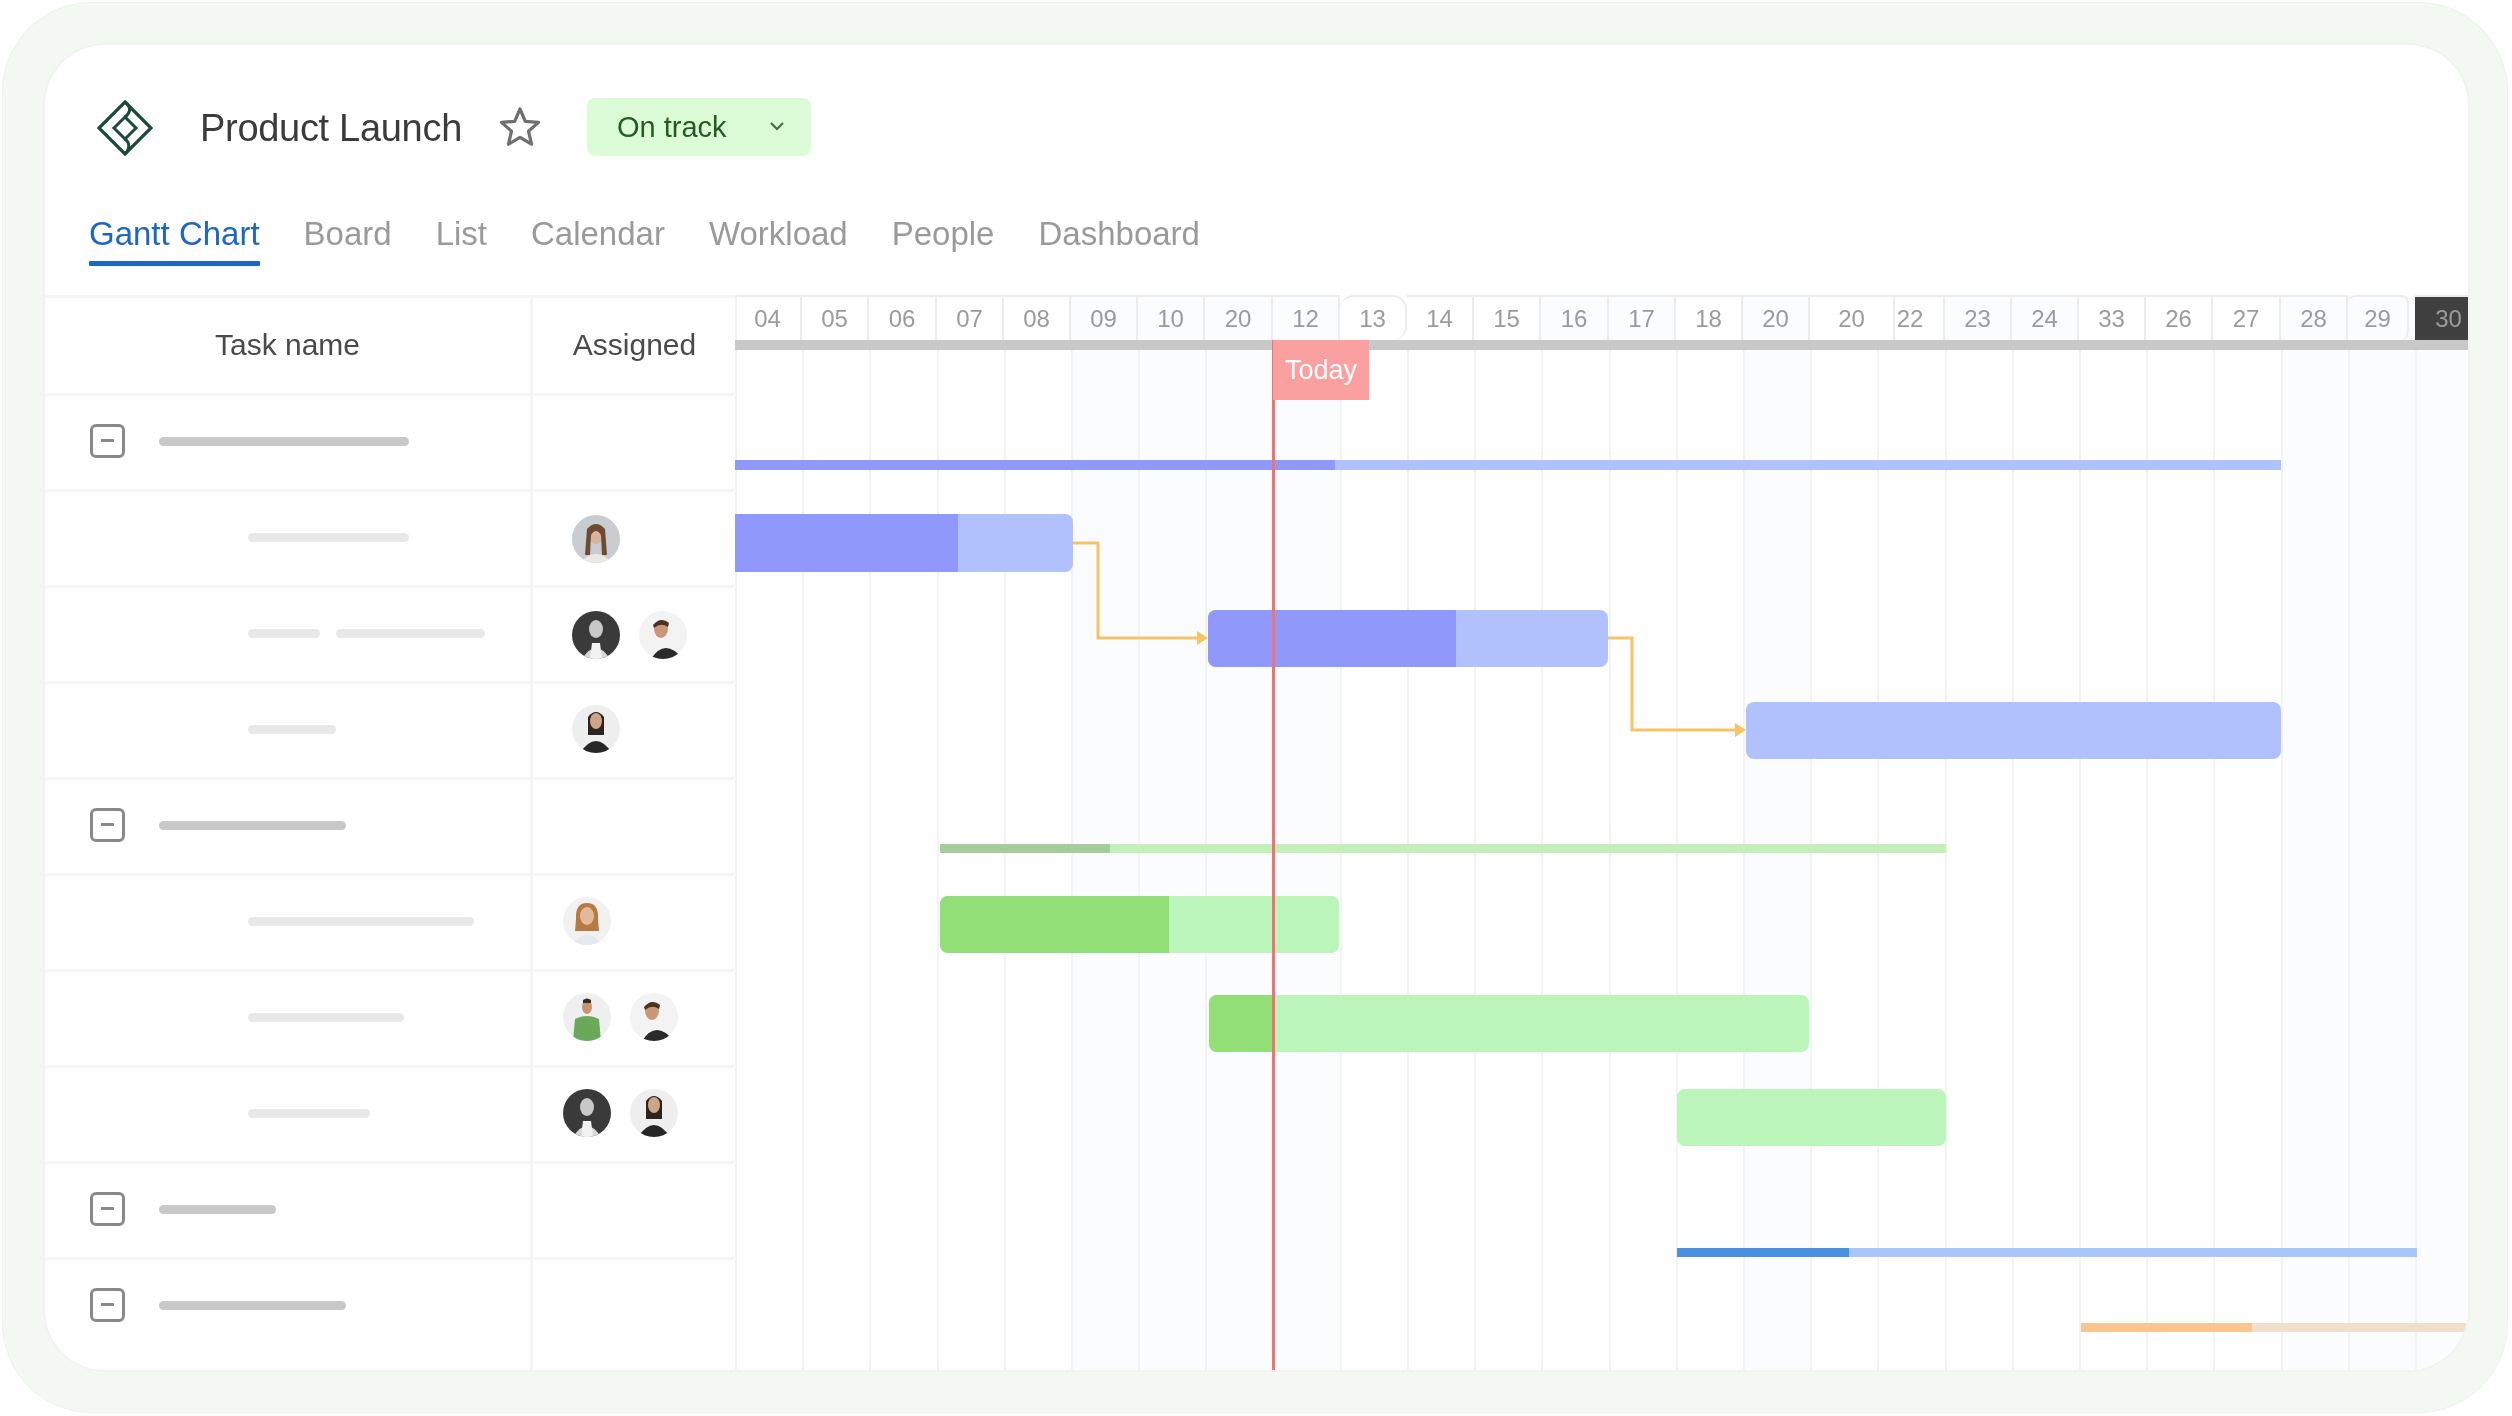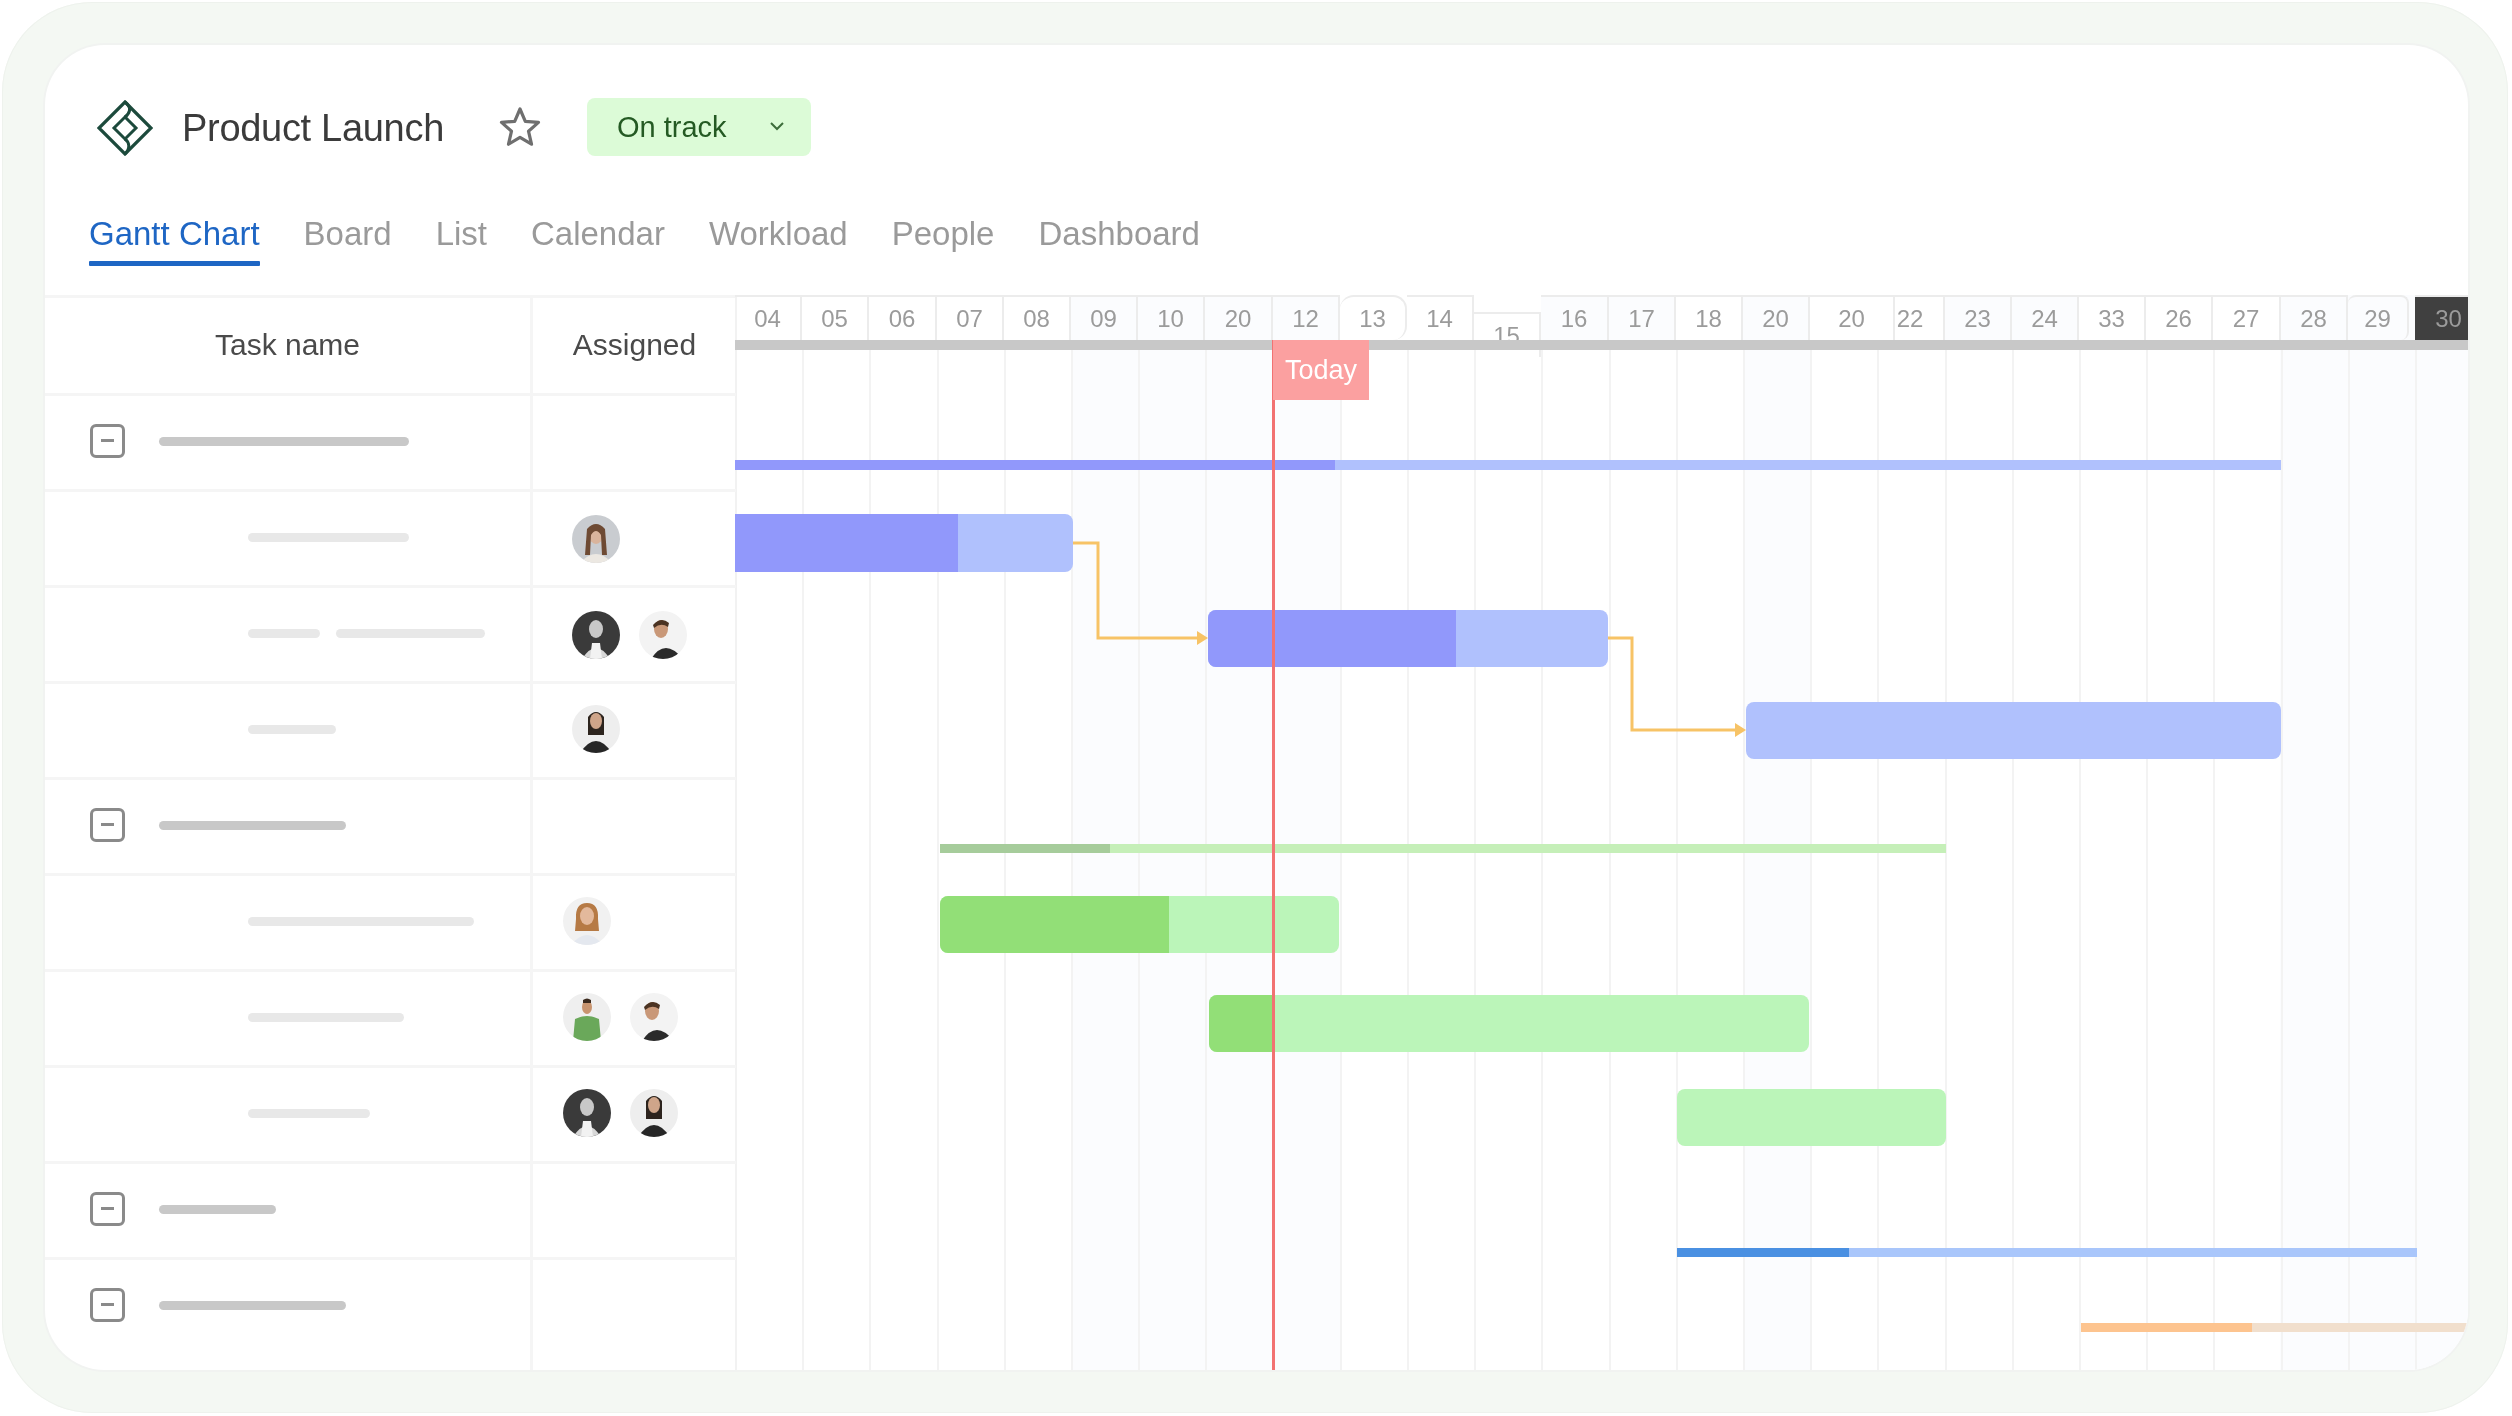--- a/index.html
+++ b/index.html
@@ -10,21 +10,21 @@
     border-radius: 90px; background: #f4f8f3;
     box-shadow: inset 0 0 0 1px #eef2ed;
   }
   .panel {
     position: absolute; left: 45px; top: 45px; width: 2423px; height: 1325px;
     background: #ffffff; border-radius: 60px; overflow: hidden;
     box-shadow: 0 0 0 2px #f1f3f1;
   }
   
   .logo { position: absolute; left: 52px; top: 55px; width: 56px; height: 56px; }
-  .title { position: absolute; left: 137px; top: 58px; font-size: 38px; color: #3b3b3b; letter-spacing: -0.3px; line-height: 50px; }
+  .title { position: absolute; left: 155px; top: 58px; font-size: 38px; color: #3b3b3b; letter-spacing: -0.3px; line-height: 50px; }
   .star { position: absolute; left: 452px; top: 60px; width: 46px; height: 46px; cursor: pointer; }
   .status-pill {
     position: absolute; left: 542px; top: 53px; width: 224px; height: 58px;
     background: #dcfbd7; border-radius: 8px; display: flex; align-items: center;
     padding-left: 30px; cursor: pointer;
   }
   .status-pill .label { font-size: 29px; color: #245a23; }
   .status-pill .chev { position: absolute; right: 26px; top: 22px; width: 16px; height: 12px; }
   .tabs { position: absolute; left: 44px; top: 165px; display: flex; gap: 0; }
   .tab { font-size: 33px; color: #9a9a9a; margin-right: 44px; position: relative; cursor: pointer; line-height: 48px; }
@@ -249,21 +249,21 @@
     <div class="date-cell" style="left:67px;width:67px;">05</div>
     <div class="date-cell" style="left:134px;width:68px;">06</div>
     <div class="date-cell" style="left:202px;width:67px;">07</div>
     <div class="date-cell" style="left:269px;width:67px;">08</div>
     <div class="date-cell" style="left:336px;width:67px;background:#fbfcfe;">09</div>
     <div class="date-cell" style="left:403px;width:67px;background:#fbfcfe;">10</div>
     <div class="date-cell" style="left:470px;width:68px;">20</div>
     <div class="date-cell" style="left:538px;width:67px;">12</div>
     <div class="date-cell" style="left:605px;width:67px;border-radius:14px;">13</div>
     <div class="date-cell" style="left:672px;width:67px;">14</div>
-    <div class="date-cell" style="left:739px;width:67px;margin-top:17px;">15</div>
+    <div class="date-cell" style="left:739px;width:67px;">15</div>
     <div class="date-cell" style="left:806px;width:68px;background:#fbfcfe;">16</div>
     <div class="date-cell" style="left:874px;width:67px;background:#fbfcfe;">17</div>
     <div class="date-cell" style="left:941px;width:67px;">18</div>
     <div class="date-cell" style="left:1008px;width:67px;">20</div>
     <div class="date-cell" style="left:1075px;width:85px;">20</div>
     <div class="date-cell" style="left:1142px;width:68px;">22</div>
     <div class="date-cell" style="left:1210px;width:67px;background:#fbfcfe;">23</div>
     <div class="date-cell" style="left:1277px;width:67px;background:#fbfcfe;">24</div>
     <div class="date-cell" style="left:1344px;width:67px;">33</div>
     <div class="date-cell" style="left:1411px;width:67px;">26</div>

